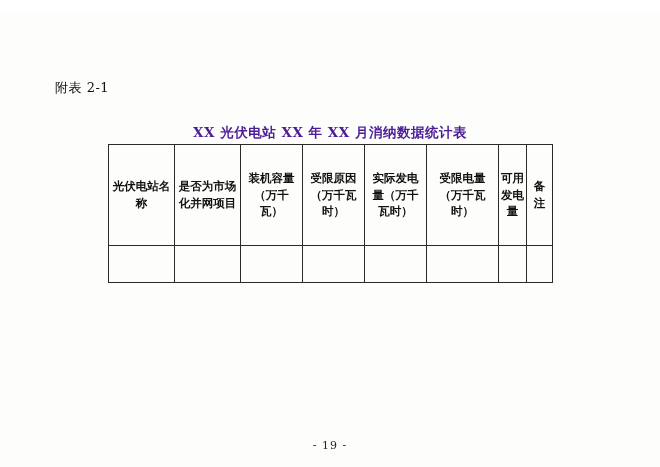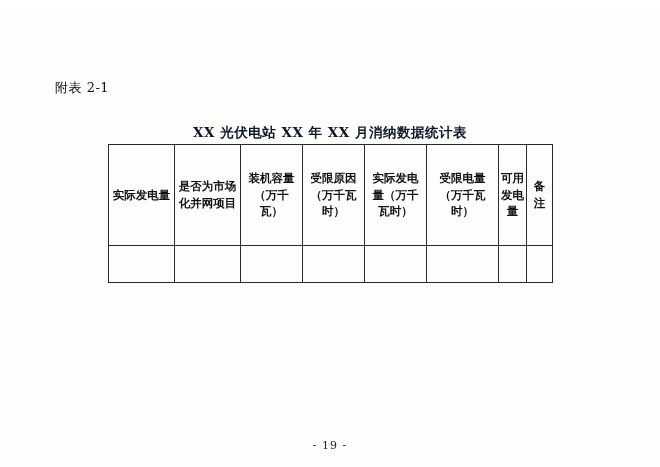--- a/index.html
+++ b/index.html
@@ -35,21 +35,21 @@
   .doc-title {
     position: absolute;
     left: 0;
     top: 113px;
     width: 660px;
     text-align: center;
     font-size: 13.5px;
     font-weight: bold;
     font-family: "DejaVu Serif", "Liberation Serif", serif;
     letter-spacing: 0.5px;
-    color: #0f172a;
+    color: #4c1d95;
   }
   .stat-table {
     position: absolute;
     left: 108px;
     top: 133px;
     width: 444px;
     border-collapse: collapse;
     table-layout: fixed;
   }
   .stat-table td {
@@ -114,21 +114,21 @@
         <col class="col-3">
         <col class="col-4">
       <col class="col-5">
         <col class="col-6">
         <col class="col-7">
         <col class="col-8">
     </colgroup>
     <tbody>
       <tr class="header-row">
         <td>
-          <span class="hcell-inner">实际发电量</span>
+          <span class="hcell-inner">光伏电站名称</span>
         </td>
         <td>
           <span class="hcell-inner">是否为市场化并网项目</span>
         </td>
         <td>
           <span class="hcell-inner">装机容量（万千瓦）</span>
         </td>
         <td>
           <span class="hcell-inner">受限原因（万千瓦时）</span>
         </td>

